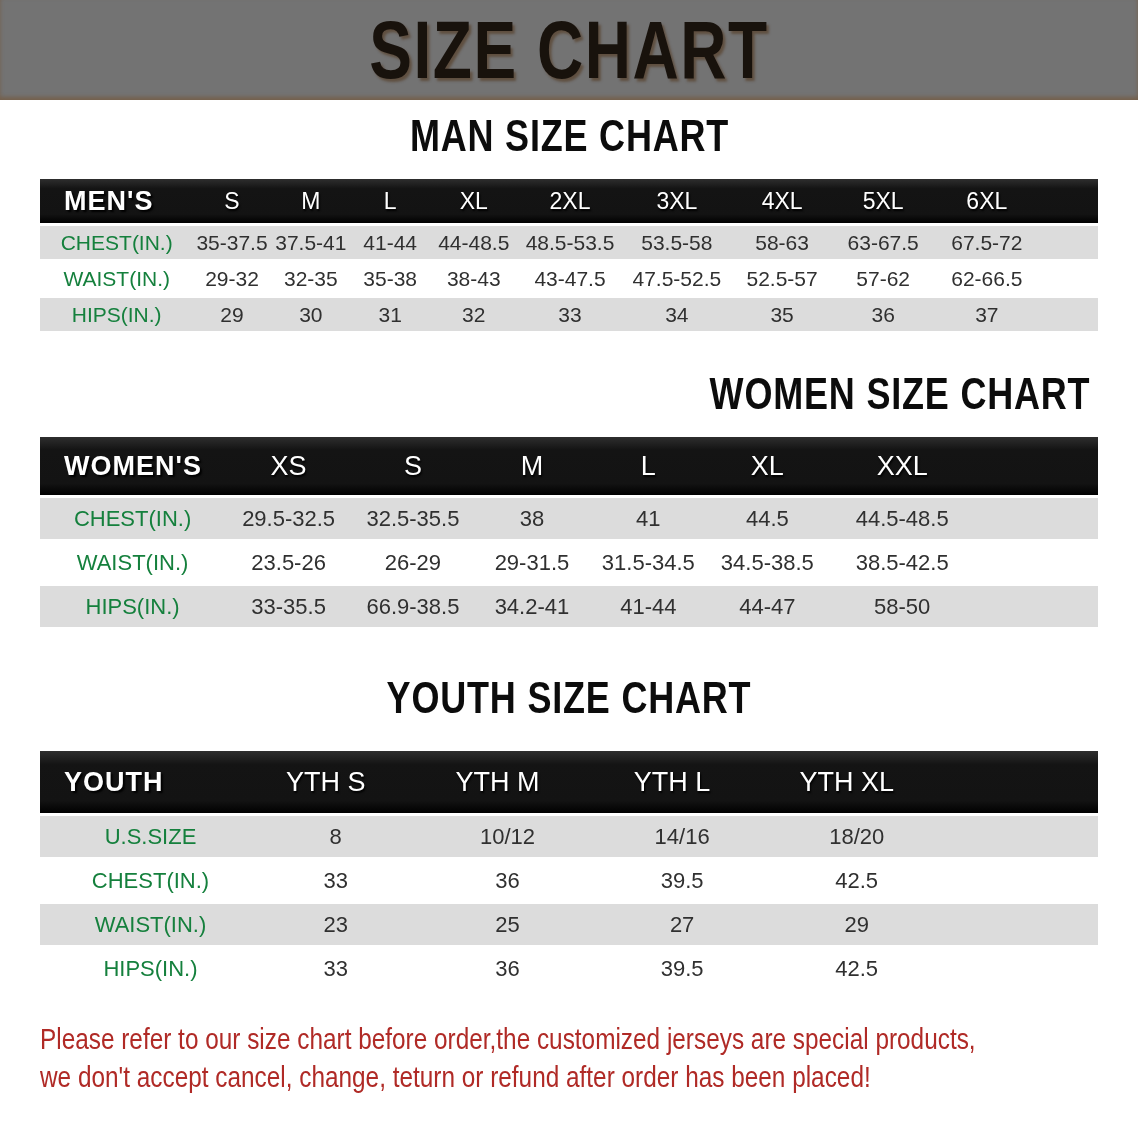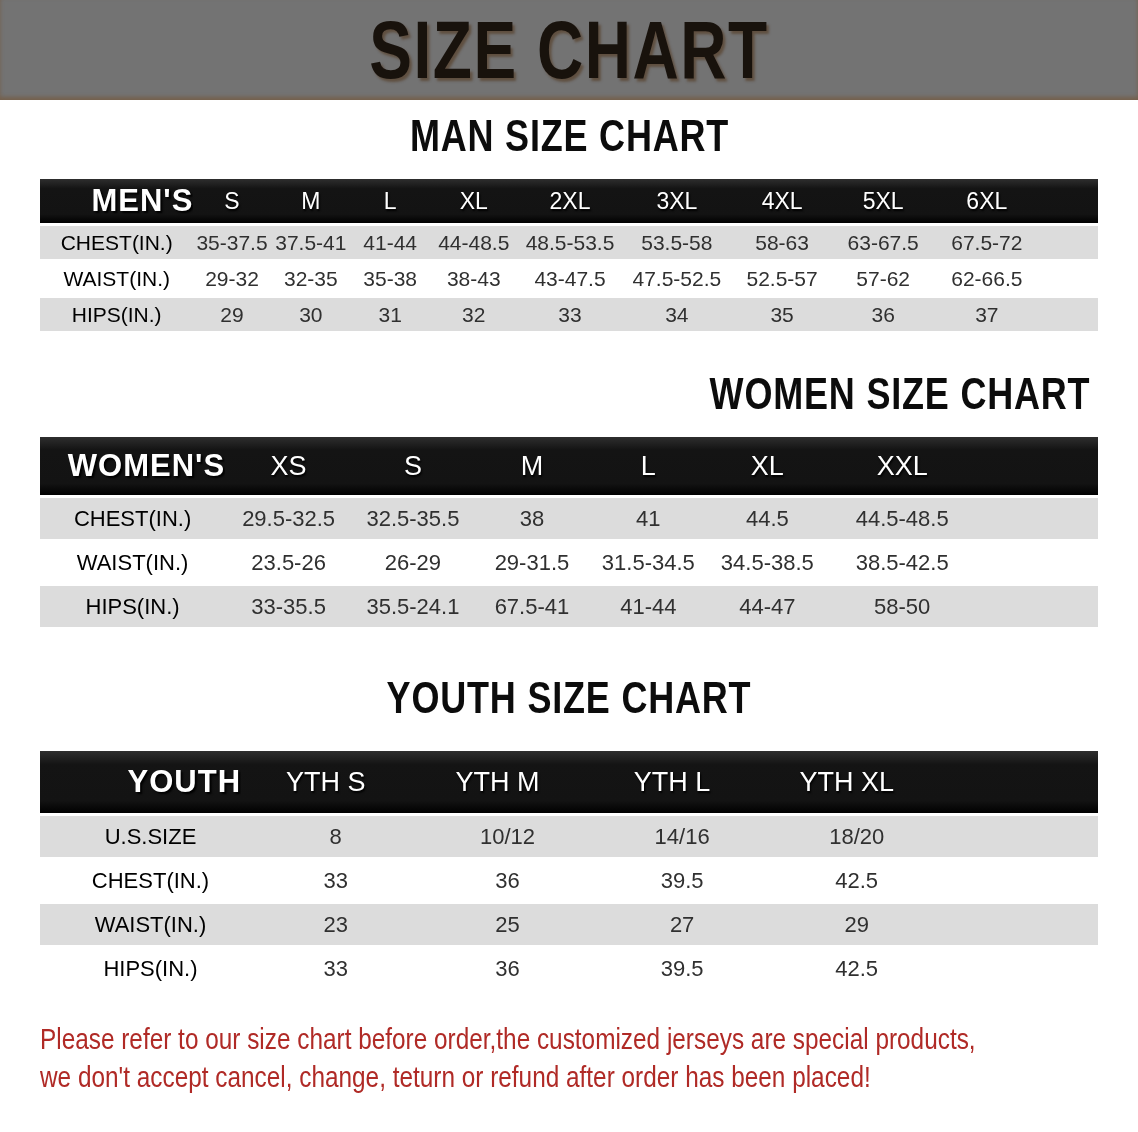--- a/index.html
+++ b/index.html
@@ -37,38 +37,38 @@
     width:100%;table-layout:fixed;
     border-collapse:separate;border-spacing:0 3px;
   }
   table.size-table th,table.size-table td{padding:0;overflow:hidden;white-space:nowrap;}
   
   tr.band th{
     background:linear-gradient(#2e2e2e,#141414 22%,#131313 80%,#000);
     color:#ffffff;vertical-align:middle;
   }
   tr.band th.corner{
-    text-align:right;padding-left:24px;font-size:31px;font-weight:bold;
+    text-align:left;padding-left:24px;font-size:27px;font-weight:bold;
     letter-spacing:1px;text-shadow:2px 2px 2px #000;
   }
   tr.band th.size-col{font-weight:normal;text-shadow:1px 2px 2px #000;text-align:center;}
   .men-table tr.band th{height:44px;}
   .men-table tr.band th.size-col{font-size:23px;}
   .women-table tr.band th{height:58px;}
   .women-table tr.band th.size-col{font-size:27px;}
   .youth-table tr.band th{height:62px;}
   .youth-table tr.band th.size-col{font-size:27px;}
   
   tbody td{text-align:center;vertical-align:middle;}
   .men-table tbody td{height:33px;font-size:21px;}
   .women-table tbody td{height:41px;font-size:22px;}
   .youth-table tbody td{height:41px;font-size:22px;padding-left:20px;}
   tr.r-gray td{background:#dcdcdc;}
   tr.r-white td{background:#ffffff;}
-  td.row-label{color:#000000;}
+  td.row-label{color:#15803d;}
   td.val{color:#303030;}
   
   .note{margin:28px 0 0 40px;color:#B02A26;}
   .note-line{
     font-size:29px;line-height:38px;white-space:nowrap;
     transform:scaleX(.84);transform-origin:0 50%;
   }
 </style>
 </head>
 <body>
@@ -200,22 +200,22 @@
         <td class="val">26-29</td>
         <td class="val">29-31.5</td>
         <td class="val">31.5-34.5</td>
         <td class="val">34.5-38.5</td>
         <td class="val">38.5-42.5</td>
         <td class="val"></td>
       </tr>
       <tr class="r-gray">
         <td class="row-label">HIPS(IN.)</td>
         <td class="val">33-35.5</td>
-        <td class="val">35.5-24.1</td>
-        <td class="val">67.5-41</td>
+        <td class="val">66.9-38.5</td>
+        <td class="val">34.2-41</td>
         <td class="val">41-44</td>
         <td class="val">44-47</td>
         <td class="val">58-50</td>
         <td class="val"></td>
       </tr>
     </tbody>
   </table>
 </div>
 
 <div class="section-title title-youth">

